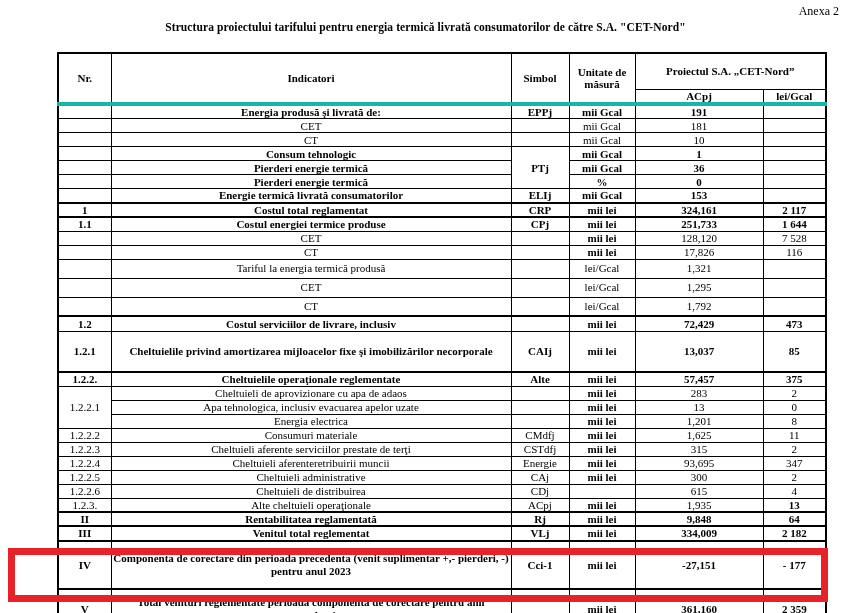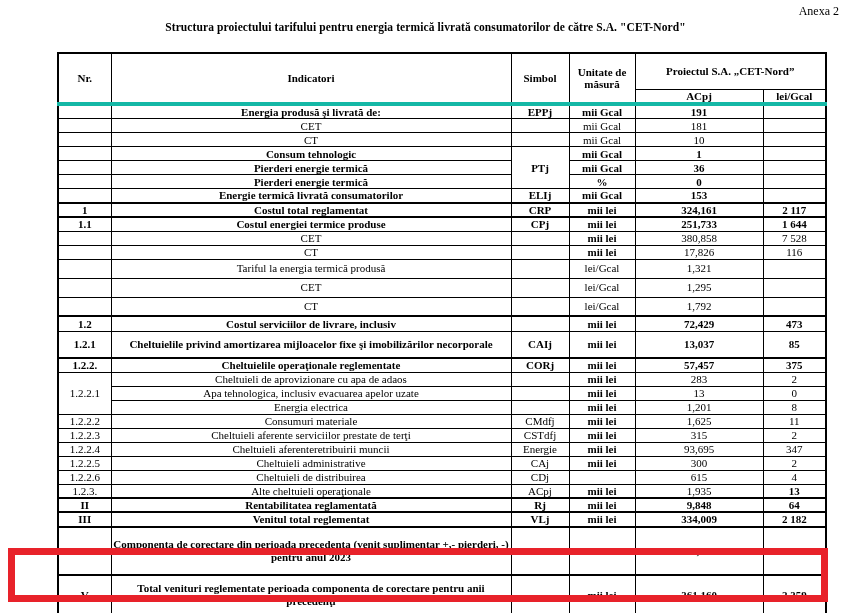--- a/index.html
+++ b/index.html
@@ -30,21 +30,21 @@
   .u{font-size:7.5px;font-weight:bold;}
   tr.b .u{font-weight:bold;}
   .un{font-size:7.5px;font-weight:normal;}
   .ug{font-size:10.5px;font-weight:normal;}
   tr.t2 td{border-top:2px solid #000;}
   .vb{vertical-align:bottom;padding-bottom:2px;}
   .bb{font-weight:bold;}
   tr.r14{height:14px}
   tr.r15{height:15px}
   tr.r19{height:19px}
-  tr.r27{height:27px}
+  tr.r27{height:41px}
   tr.r32{height:48px}
   tr.r40{height:40px}
   .hl{
     position:absolute;left:8px;top:548px;width:820px;height:54px;
     border:7px solid #e8222a;box-sizing:border-box;pointer-events:none;
   }
 </style>
 </head>
 <body>
 
@@ -142,21 +142,21 @@
       <td>CPj</td>
       <td class="u">mii lei</td>
       <td>251,733</td>
       <td>1 644</td>
     </tr>
     <tr class="r14">
       <td></td>
       <td class="ind c">CET</td>
       <td></td>
       <td class="u">mii lei</td>
-      <td>380,858</td>
+      <td>128,120</td>
       <td>7 528</td>
     </tr>
     <tr class="r14">
       <td></td>
       <td class="ind c">CT</td>
       <td></td>
       <td class="u">mii lei</td>
       <td>17,826</td>
       <td>116</td>
     </tr>
@@ -196,21 +196,21 @@
       <td class="vb">1.2.1</td>
       <td class="ind">Cheltuielile privind amortizarea mijloacelor fixe şi imobilizărilor necorporale</td>
       <td>CAIj</td>
       <td class="u">mii lei</td>
       <td>13,037</td>
       <td>85</td>
     </tr>
     <tr class="b r14 t2">
       <td>1.2.2.</td>
       <td class="ind">Cheltuielile operaţionale reglementate</td>
-      <td>CORj</td>
+      <td>Alte</td>
       <td class="u">mii lei</td>
       <td>57,457</td>
       <td>375</td>
     </tr>
     <tr class="r14">
       <td rowspan="3">1.2.2.1</td>
       <td class="ind">Cheltuieli de aprovizionare cu apa de adaos</td>
       <td></td>
       <td class="u">mii lei</td>
       <td>283</td>

